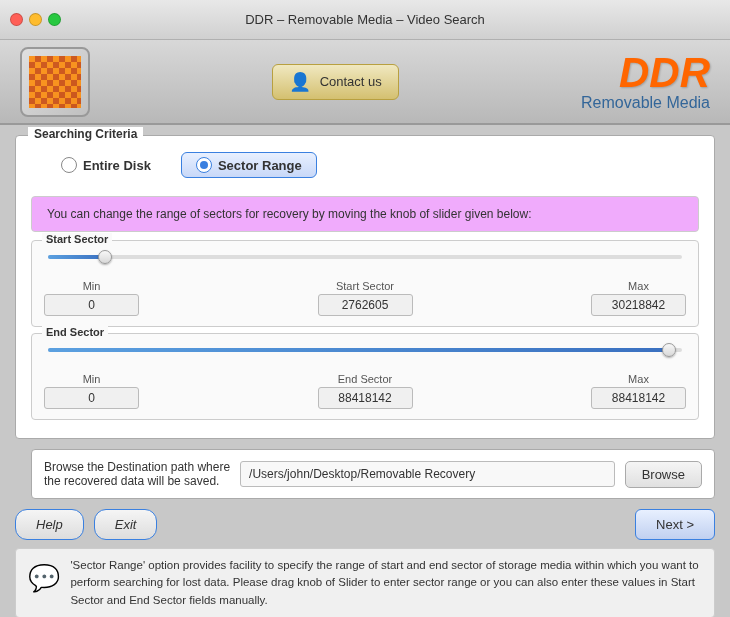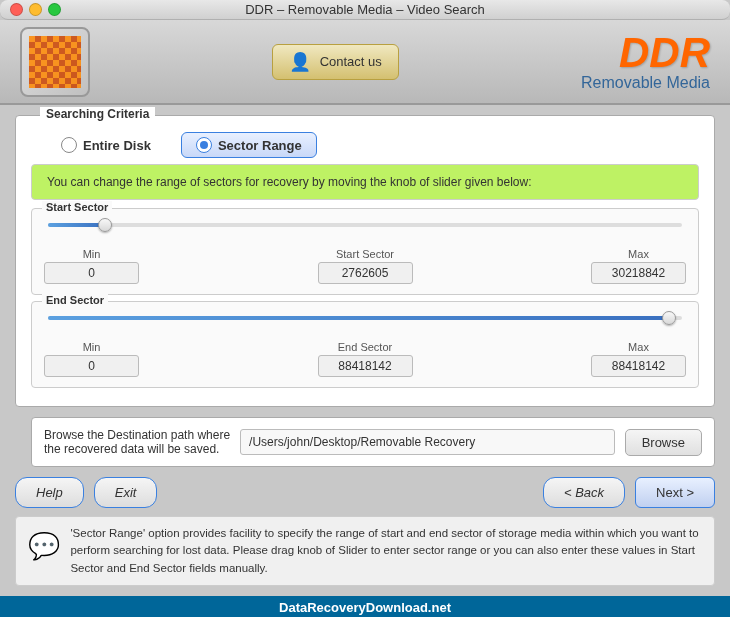--- a/index.html
+++ b/index.html
@@ -8,27 +8,26 @@
       height: 617px;
       font-family: -apple-system, 'Helvetica Neue', Arial, sans-serif;
       font-size: 13px;
       background: #c8c8c8;
       overflow: hidden;
     }
 
     
     .titlebar {
       background: linear-gradient(to bottom, #e8e8e8, #d0d0d0);
-      height: 20px;
+      height: 40px;
       display: flex;
       align-items: center;
       justify-content: center;
       border-bottom: 1px solid #b0b0b0;
       position: relative;
-      border-radius: 8px;
     }
     .titlebar-buttons {
       position: absolute;
       left: 10px;
       display: flex;
       gap: 6px;
     }
     .tb-btn {
       width: 13px; height: 13px;
       border-radius: 50%;
@@ -113,21 +112,21 @@
       background: white;
       border: 1px solid #aaa;
       border-radius: 4px;
       padding: 10px 15px 12px;
       position: relative;
       margin-bottom: 10px;
     }
     .section-label {
       position: absolute;
       top: -9px;
-      left: 24px;
+      left: 12px;
       background: white;
       padding: 0 6px;
       font-size: 12px;
       font-weight: 600;
       color: #333;
     }
 
     .radio-row {
       display: flex;
       align-items: center;
@@ -166,27 +165,28 @@
       border: 1.5px solid #3a80e0;
       border-radius: 6px;
       padding: 4px 14px;
       display: flex;
       align-items: center;
       gap: 6px;
     }
 
     
     .info-box {
-      background: #bef264;
+      background: #f0abfc;
       border: 1px solid #ccc;
       border-radius: 4px;
       padding: 10px 15px;
       margin-bottom: 8px;
       font-size: 12px;
       color: #333;
+      margin-top: 12px;
     }
 
     
     .slider-section {
       border: 1px solid #ccc;
       border-radius: 4px;
       padding: 8px 12px 10px;
       margin-bottom: 6px;
       position: relative;
       background: #fafafa;
@@ -455,21 +455,20 @@
   <div class="destination-box">
     <div class="dest-text">Browse the Destination path where<br>the recovered data will be saved.</div>
     <input class="dest-path-input" type="text" value="/Users/john/Desktop/Removable Recovery" style="">
     <button class="browse-btn">Browse</button>
   </div>
 
   <div class="bottom-btns">
     <button class="nav-btn">Help</button>
     <button class="nav-btn">Exit</button>
     <div class="spacer"></div>
-    <button class="nav-btn">&lt; Back</button>
     <button class="nav-btn-primary">Next &gt;</button>
   </div>
 
   <div class="info-footer">
     <span class="info-icon">💬</span>
     <span>'Sector Range' option provides facility to specify the range of start and end sector of storage media within which you want to perform searching for lost data. Please drag knob of Slider to enter sector range or you can also enter these values in Start Sector and End Sector fields manually.</span>
   </div>
 
 </div>
 

